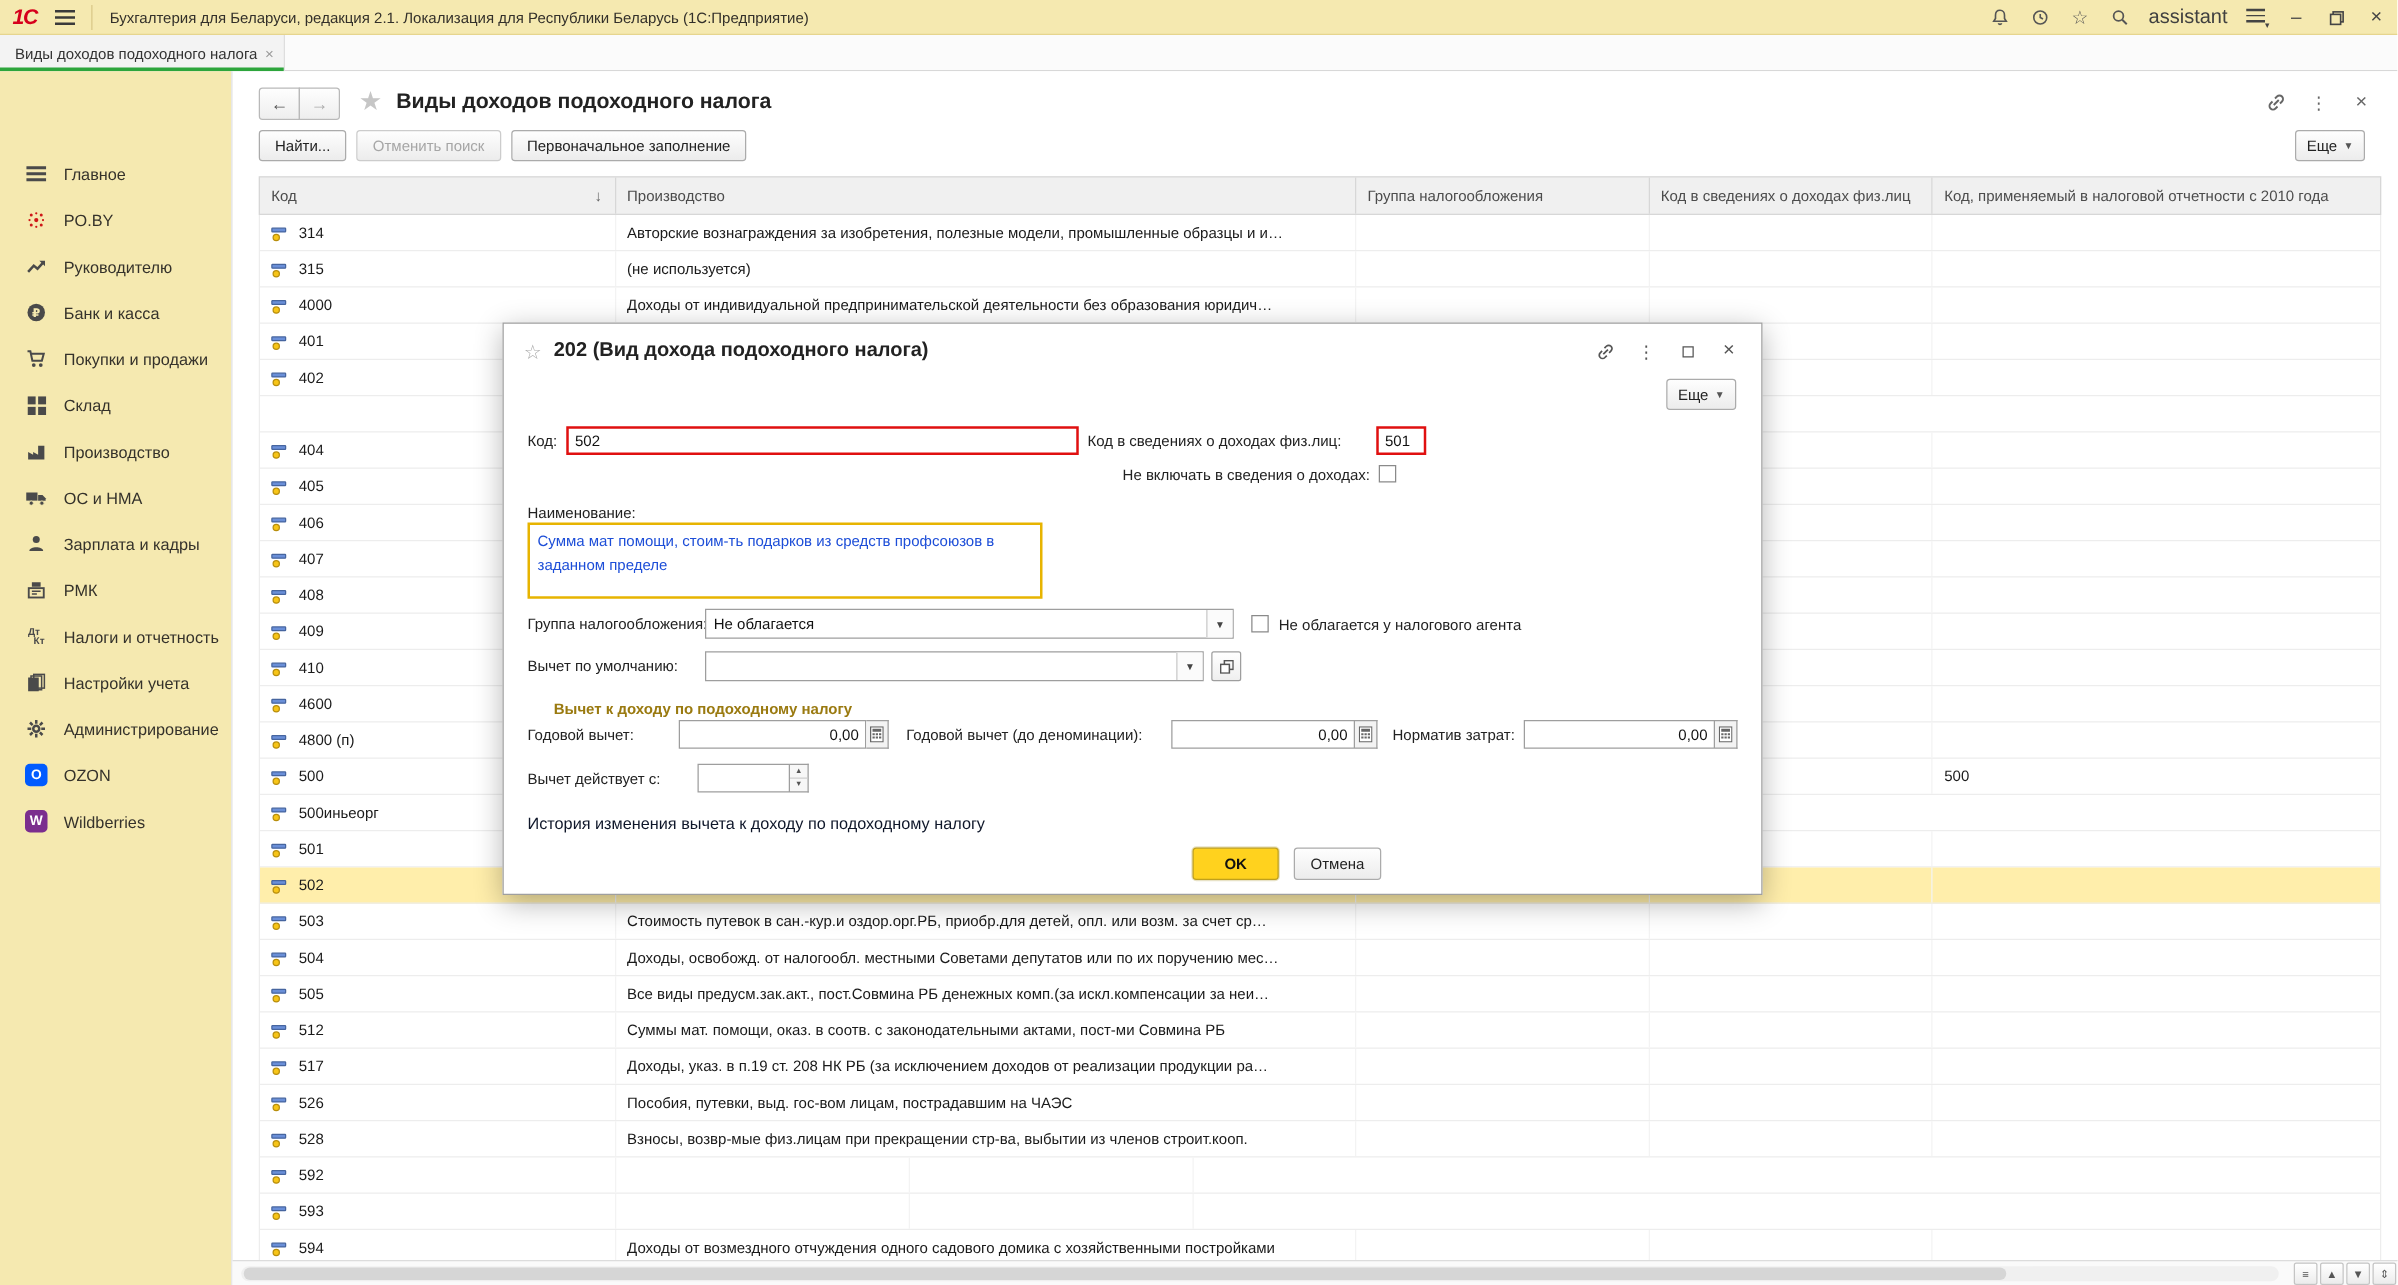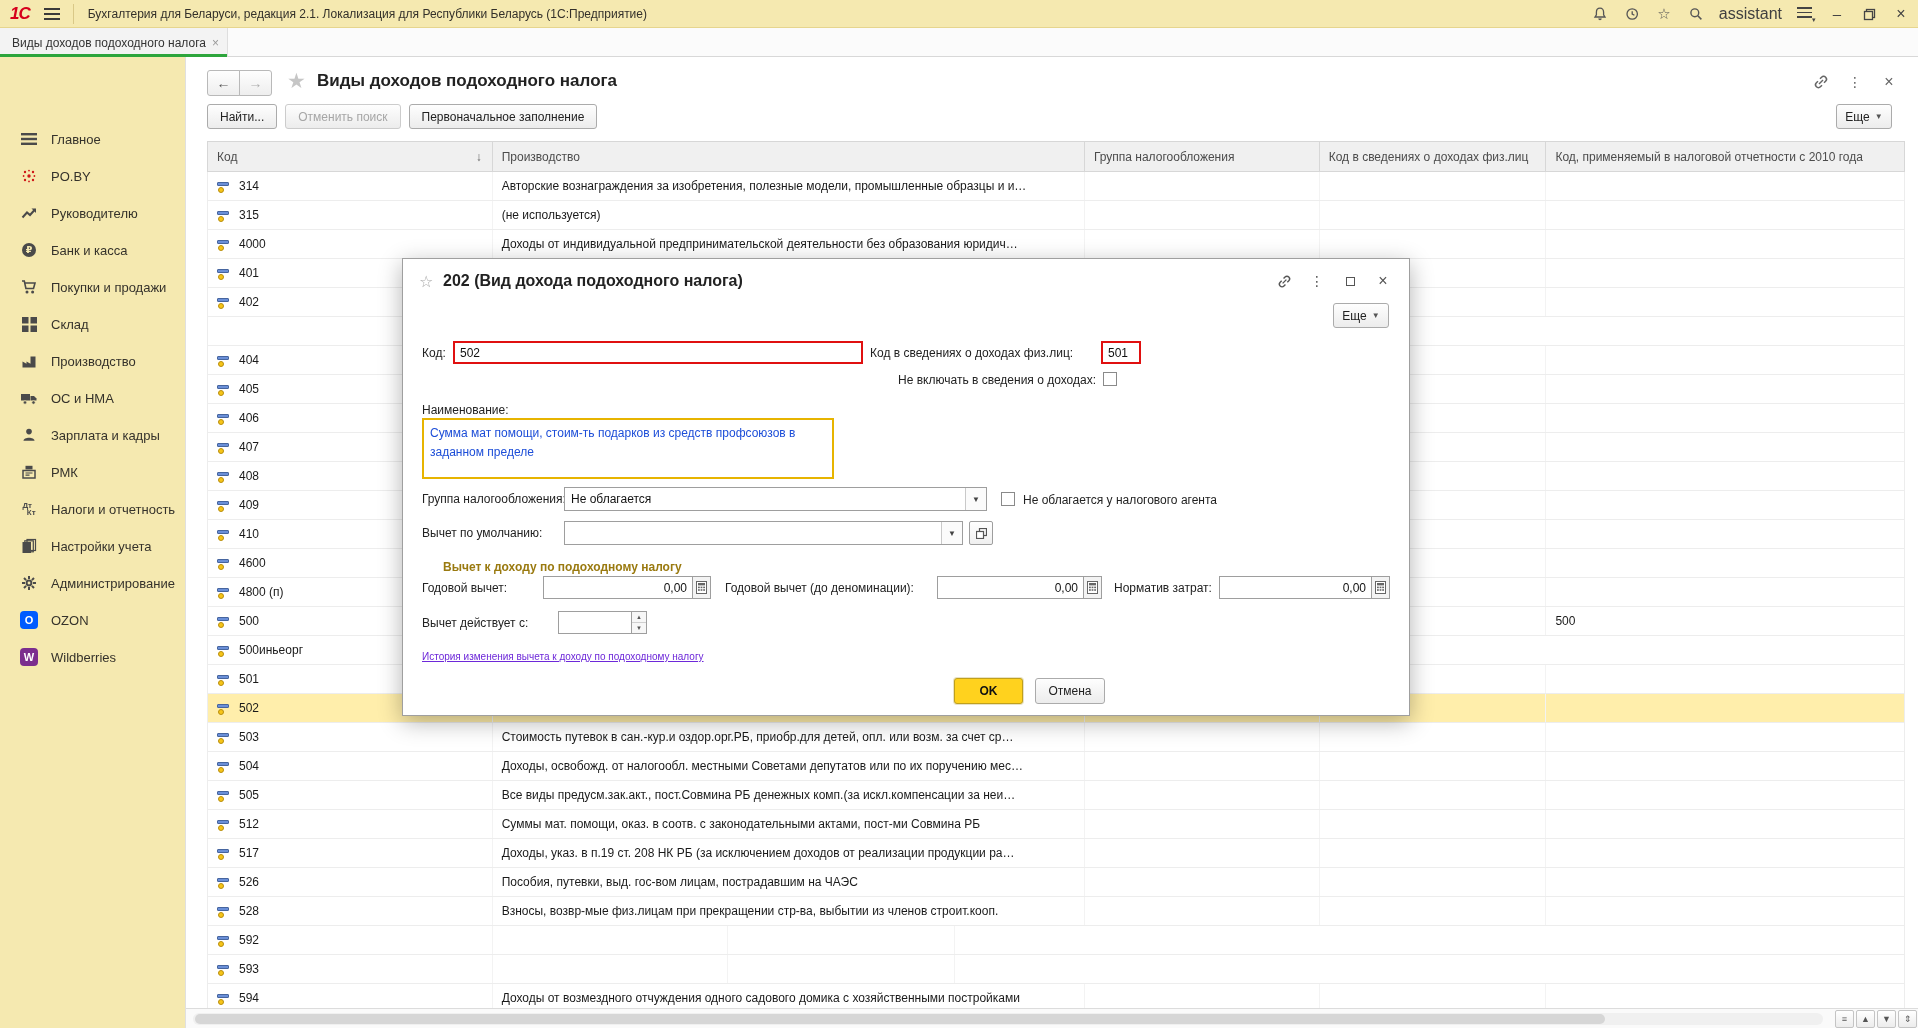--- a/index.html
+++ b/index.html
@@ -96,21 +96,21 @@
   .combo .val { flex:1; font-size:12px; color:#111; display:flex; align-items:center; padding:0 6px; white-space:nowrap; overflow:hidden; }
   .combo .dbtn { width:21px; border-left:1px solid #c9c9c9; display:flex; align-items:center; justify-content:center; font-size:8px; color:#444; background:#fbfbfb; cursor:pointer; }
   .cb { position:absolute; width:14px; height:14px; border:1px solid #8a8a8a; background:#fff; cursor:pointer; }
   .numv { justify-content:flex-end; }
   .calcbtn { position:absolute; width:18px; height:22px; border:1px solid #9e9e9e; border-left:none; background:#f3f3f3; display:flex; align-items:center; justify-content:center; cursor:pointer; }
   .openbtn { position:absolute; width:24px; height:24px; border:1px solid #9e9e9e; background:linear-gradient(#fff,#efefef); display:flex; align-items:center; justify-content:center; cursor:pointer; border-radius:2px; }
   .spinner { position:absolute; width:15px; height:22px; border:1px solid #9e9e9e; border-left:none; background:#f7f7f7; display:flex; flex-direction:column; }
   .spinner span { flex:1; display:flex; align-items:center; justify-content:center; font-size:6px; color:#555; cursor:pointer; }
   .spinner span:first-child { border-bottom:1px solid #cfcfcf; }
   .section-h { position:absolute; font-size:12px; font-weight:bold; color:#9a7a10; white-space:nowrap;margin-left:21px; }
-  .dlink { position:absolute; font-size:10px; color:#6d28d9; text-decoration:underline; cursor:pointer; white-space:nowrap; }
+  .dlink { position:absolute; font-size:13px; color:#0f172a; cursor:pointer; white-space:nowrap; }
   .okbtn { position:absolute; width:69px; height:26px; background:#ffd21e; border:1px solid #c0a01c; border-radius:3px; font-size:12px; font-weight:600; color:#111; display:flex; align-items:center; justify-content:center; cursor:pointer; box-shadow:0 0 0 1px #e8e2c6; }
   .cancelbtn { position:absolute; width:70px; height:26px; }
   svg { display:block; }
 </style>
 </head>
 <body>
 
 <div class="screen">
 
   <div class="titlebar">

